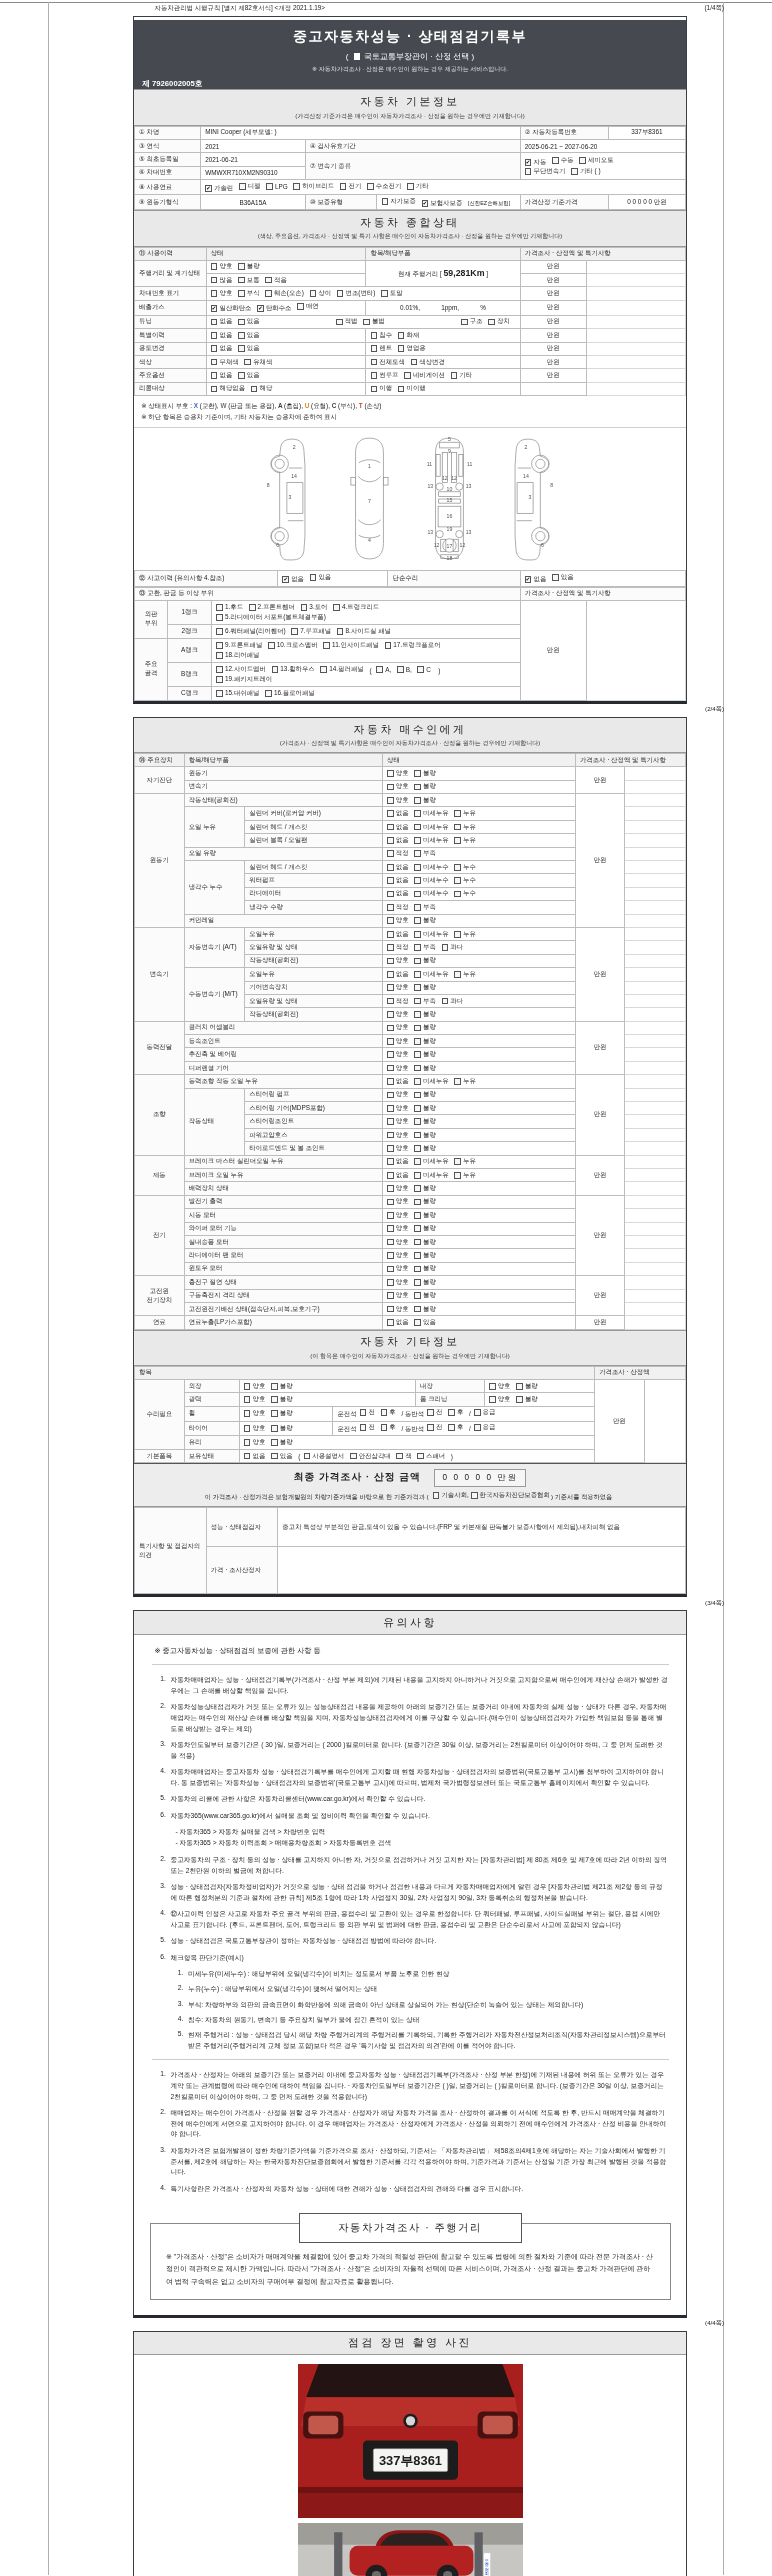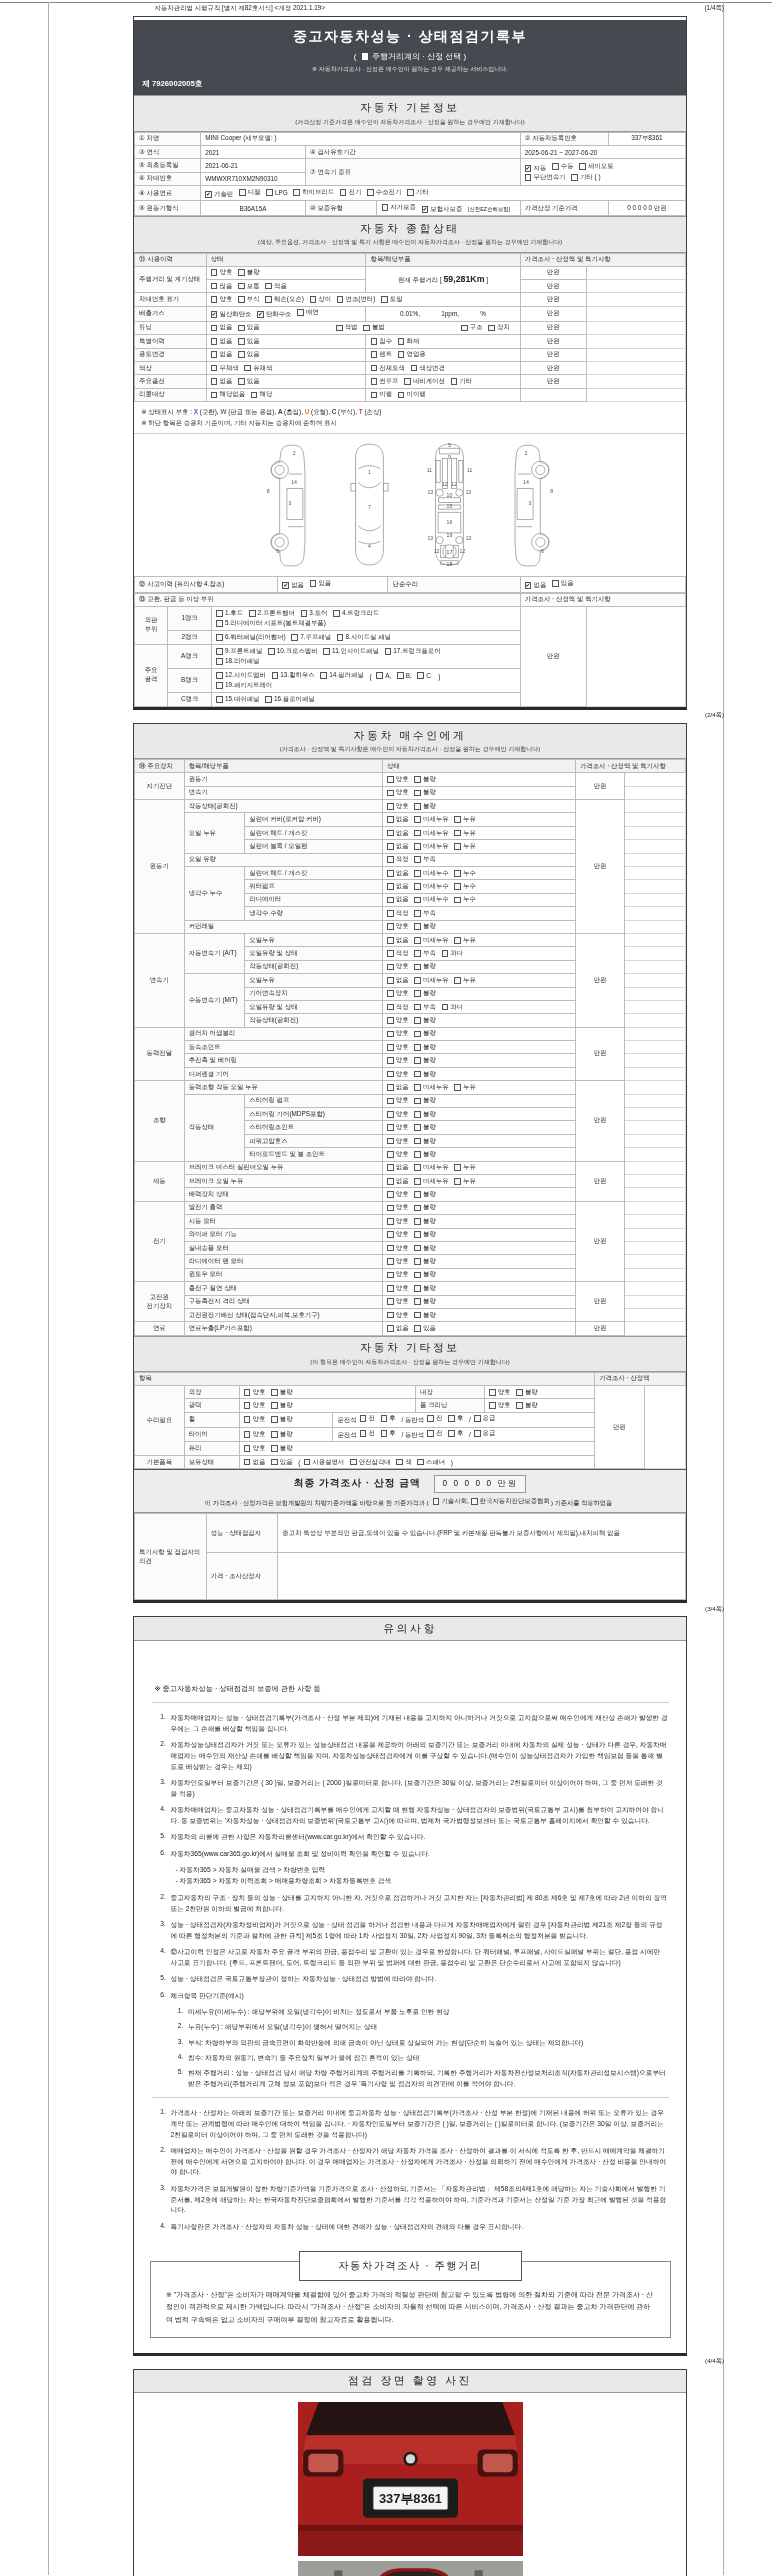--- a/index.html
+++ b/index.html
@@ -14,21 +14,21 @@
     border-left:0.5px solid #b0b0b0; border-right:0.5px solid #b0b0b0; pointer-events:none; }
   .content { position:relative; margin:4.1px 86px 0 133px; width:554px; }
 
   .regrow { display:flex; justify-content:space-between; font-size:6.4px; padding:0 0 2.6px 21.6px; }
   .regrow .pm { margin-right:-37px; }
   .pm-row { text-align:right; font-size:6.2px; margin:1.5px -37px 2.6px 0; }
 
   .block { border:1px solid #3a3e44; border-bottom:3.6px solid #26292e; background:#fff; }
 
   
-  .darkhead { background:#464a50; color:#fff; padding-bottom:6px; }
+  .darkhead { background:#464a50; color:#fff; padding-bottom:0; }
   .darkhead .stripe { height:2.6px; background:#464a50; border-bottom:3.1px solid #ffffff; }
   .dh-title { text-align:center; font-size:14px; letter-spacing:1.5px; margin-top:8.2px; font-weight:bold; }
   .dh-select { text-align:center; font-size:8px; margin-top:5.2px; }
   .sel-box { display:inline-block; width:6.2px; height:7.2px; background:#fff; margin:0 3.6px -1px 3.6px; }
   .dh-note { text-align:center; font-size:6px; color:#e3e3e3; margin-top:3.1px; }
   .dh-docno { font-size:7.7px; font-weight:bold; padding:5.2px 0 0 8.2px; }
 
   .sechead { background:#e9e9e9; border-top:0.5px solid #9a9a9a; border-bottom:0.5px solid #9a9a9a; text-align:center; padding:4.6px 0 4.1px; }
   .sechead .t { font-size:10.8px; letter-spacing:2.6px; }
   .sechead .s { font-size:6px; margin-top:2.6px; color:#333; }
@@ -64,21 +64,21 @@
   
   .final { display:flex; justify-content:center; align-items:center; gap:13.4px; background:#ededed;
            border-top:1px solid #555; padding:4.6px 0 2.1px; }
   .f-label { font-size:9.8px; font-weight:bold; letter-spacing:1px; }
   .f-value { font-size:8.2px; border:0.5px solid #999; background:#f6f6f6; padding:2.6px 7.2px; letter-spacing:2.1px; }
   .final-note { background:#ededed; text-align:center; font-size:6.2px; padding:2.1px 0 4.1px; border-bottom:0.5px solid #999; }
   .final-note .cb { margin:0 1px; }
   .op-text { vertical-align:top; font-size:6.7px; line-height:1.5; padding-top:3.1px; }
 
   
-  .notice-body { padding:3.1px 17.5px 9.3px;margin-top:32px; }
+  .notice-body { padding:3.1px 17.5px 9.3px; }
   .notice-head { border-bottom:0.5px solid #cdcdcd; padding:8.2px 3.1px; font-size:7.2px; }
   .notice-head.first { border-top:0; }
   .notice-items { padding:4.1px 0 3.1px; border-bottom:0.5px solid #cdcdcd; }
   .notice-items.last { border-bottom:0; }
   .n-item { display:flex; margin:5.7px 0; font-size:6.7px; }
   .n-no { flex:none; width:14.4px; text-align:right; margin-right:4.6px; }
   .n-tx { flex:1; line-height:1.6; }
   .n-bullet { margin:0.5px 0 0.5px 24px; font-size:6.7px; line-height:1.6; }
   .n-sub { display:flex; margin:4.6px 0 4.6px 21.6px; font-size:6.7px; }
   .n-sub .n-no { width:10.3px; }
@@ -104,21 +104,21 @@
   <div class="regrow">
     <span>자동차관리법 시행규칙 [별지 제82호서식] &lt;개정 2021.1.19&gt;</span>
     <span class="pm">(1/4쪽)</span>
   </div>
 
   <div class="block">
 
     <div class="darkhead">
       <div class="stripe"></div>
       <div class="dh-title">중고자동차성능 · 상태점검기록부</div>
-      <div class="dh-select">(&nbsp;<span class="sel-box"></span><span>주행거리계의 · 산정 선택</span>&nbsp;)</div>
+      <div class="dh-select">(&nbsp;<span class="sel-box"></span><span>국토교통부장관이 · 산정 선택</span>&nbsp;)</div>
       <div class="dh-note">※ 자동차가격조사 · 산정은 매수인이 원하는 경우 제공하는 서비스입니다.</div>
       <div class="dh-docno">제 7926002005호</div>
     </div>
 
     <div class="sechead">
       <div class="t">자동차 기본정보</div>
       <div class="s">(가격산정 기준가격은 매수인이 자동차가격조사 · 산정을 원하는 경우에만 기재합니다)</div>
     </div>
     <table class="tbl">
       <colgroup>

